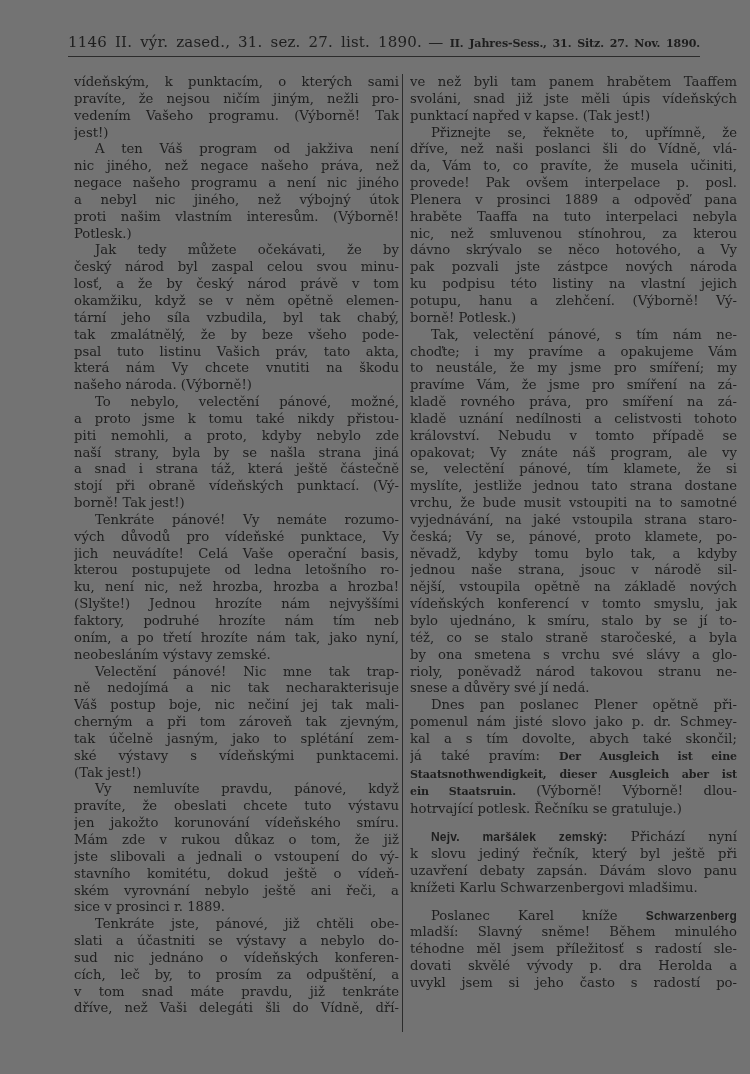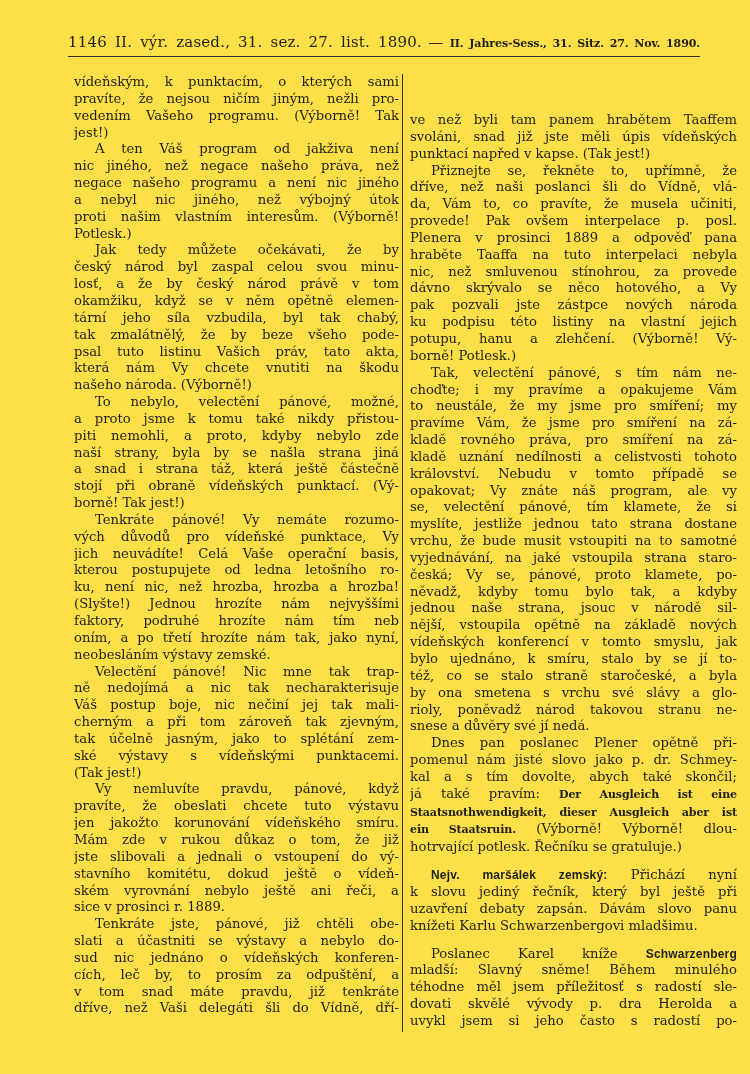--- a/index.html
+++ b/index.html
@@ -4,21 +4,21 @@
 <style>
   html,body{margin:0;padding:0;}
   body{
     width:750px;height:1074px;
     background:#e9e9e7;
     font-family:"DejaVu Serif", serif;
   }
   .page{
     position:relative;
     width:750px;height:1074px;
-    background:#fde047;
+    background:#737373;
     color:#1e1e1e;
     overflow:hidden;
   }
   
   .hdr{
     position:absolute;
     left:68px;top:33px;width:632px;
     display:flex;justify-content:space-between;align-items:baseline;
     font-size:15px;
     white-space:nowrap;
@@ -31,21 +31,21 @@
     left:68px;top:56px;width:632px;height:0;
     border-top:1.8px solid #2b2b2b;
   }
   
   .cols{
     position:absolute;
     left:74px;top:74px;
     display:flex;
   }
   .col{width:325px;}
-  .col.right{width:327px;margin-top:38px;}
+  .col.right{width:327px;}
   .divider{
     width:0;
     border-left:1.7px solid #2b2b2b;
     height:958px;
     margin-left:3px;margin-right:7px;
   }
   .para{margin:0;}
   .para.gap{margin-top:11px;}
   .line{
     font-size:13.2px;
@@ -164,21 +164,21 @@
           <div class="line">svoláni, snad již jste měli úpis vídeňských</div>
           <div class="line last">punktací napřed v kapse. (Tak jest!)</div>
         </div>
         <div class="para">
           <div class="line ind">Přiznejte se, řekněte to, upřímně, že</div>
           <div class="line">dříve, než naši poslanci šli do Vídně, vlá-</div>
           <div class="line">da, Vám to, co pravíte, že musela učiniti,</div>
           <div class="line">provede! Pak ovšem interpelace p. posl.</div>
           <div class="line">Plenera v prosinci 1889 a odpověď pana</div>
           <div class="line">hraběte Taaffa na tuto interpelaci nebyla</div>
-          <div class="line">nic, než smluvenou stínohrou, za provede</div>
+          <div class="line">nic, než smluvenou stínohrou, za kterou</div>
           <div class="line">dávno skrývalo se něco hotového, a Vy</div>
           <div class="line">pak pozvali jste zástpce nových národa</div>
           <div class="line">ku podpisu této listiny na vlastní jejich</div>
           <div class="line">potupu, hanu a zlehčení. (Výborně! Vý-</div>
           <div class="line last">borně! Potlesk.)</div>
         </div>
         <div class="para">
           <div class="line ind">Tak, velectění pánové, s tím nám ne-</div>
           <div class="line">choďte; i my pravíme a opakujeme Vám</div>
           <div class="line">to neustále, že my jsme pro smíření; my</div>

